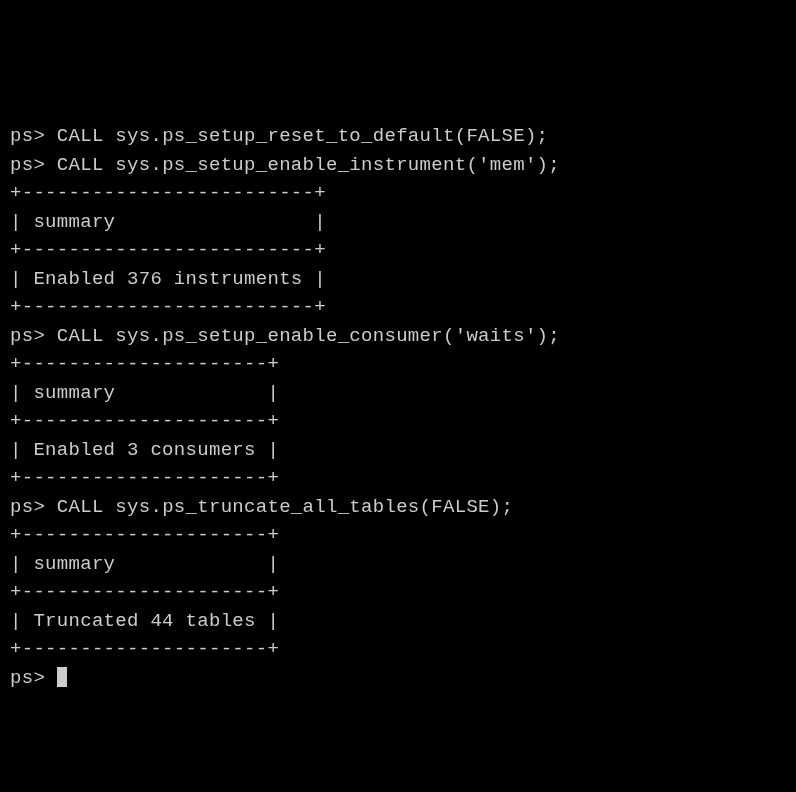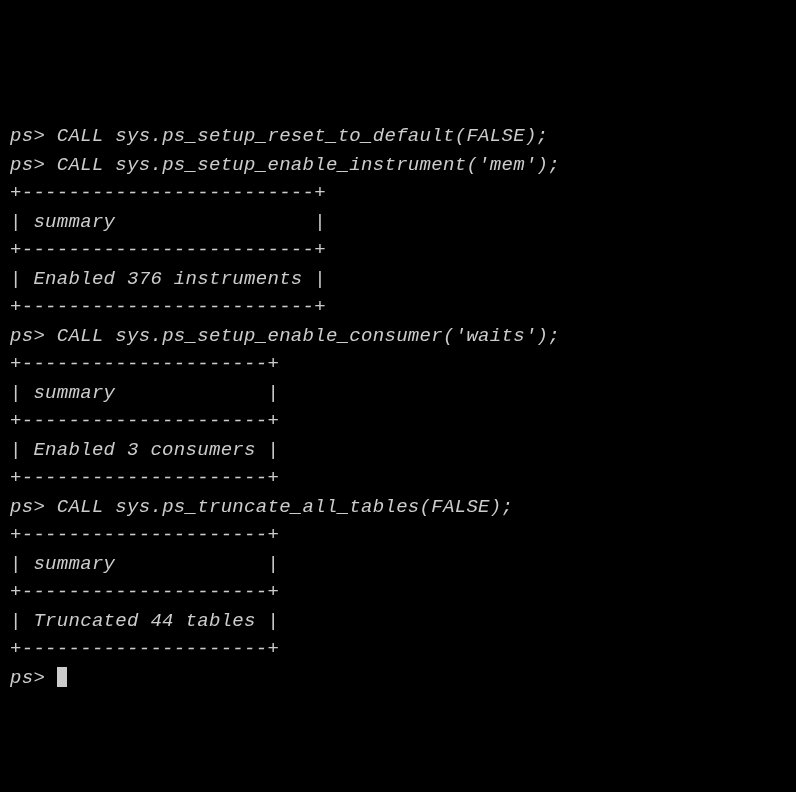--- a/index.html
+++ b/index.html
@@ -1,19 +1,18 @@
 <!DOCTYPE html>
 <html><head>
   <meta charset="utf-8">
   <style>
     * {
       margin: 0;
       padding: 0;
       box-sizing: border-box;
-      font-style: italic;
     }
     body {
       background-color: #000000;
       color: #cccccc;
       font-family: 'Menlo', 'Monaco', 'Consolas', 'Courier New', monospace;
       font-size: 19px;
       line-height: 1.5;
       padding: 8px 10px;
       width: 796px;
       height: 792px;

